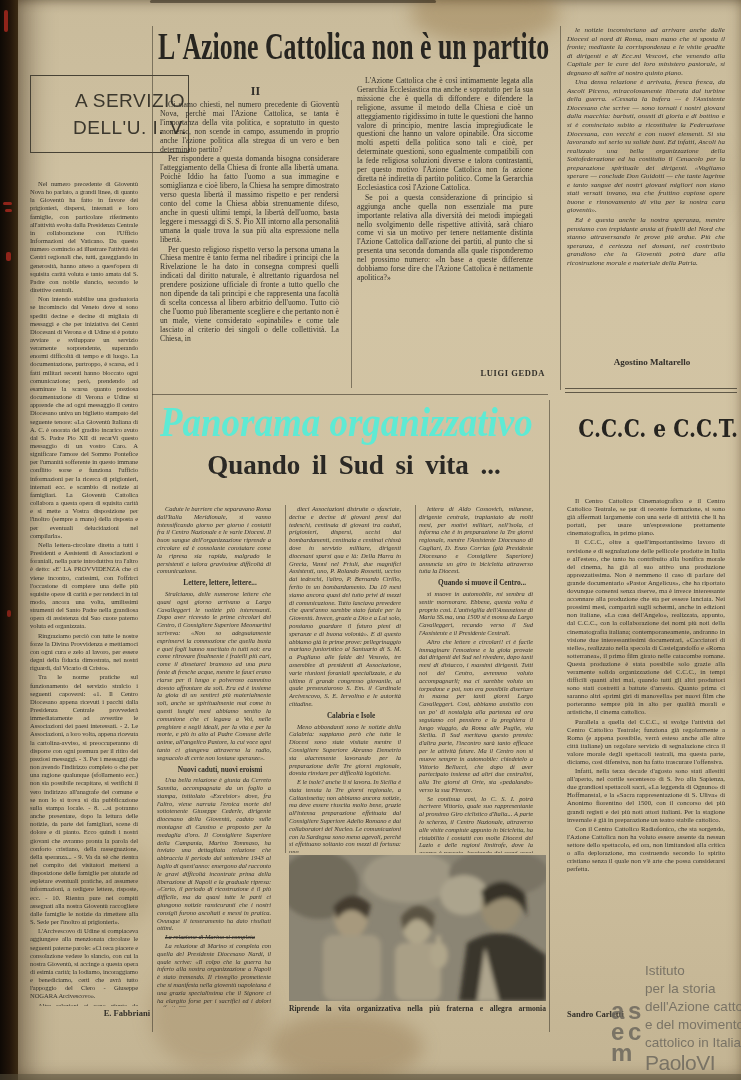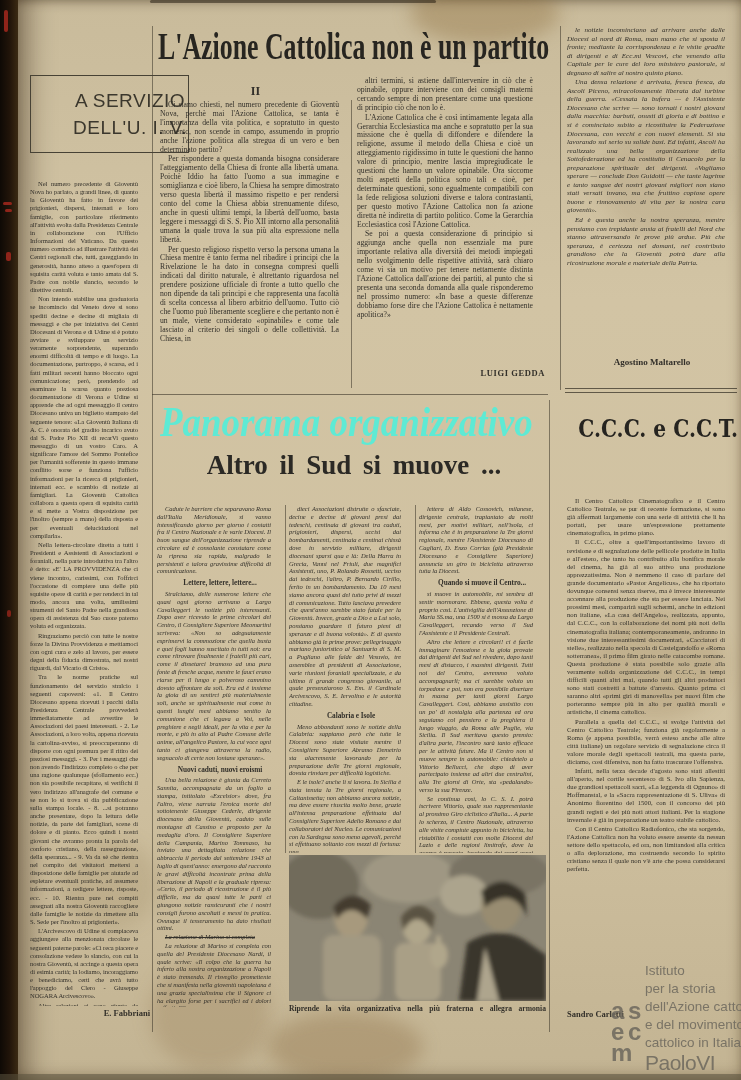--- a/index.html
+++ b/index.html
@@ -122,21 +122,20 @@
 
   <section>
     <h1 class="mainhead" style="margin:0;"><span>L'Azione Cattolica non è un partito</span></h1>
     <div class="part">II</div>
     <div class="coltext t-main1">
         <p>Ci siamo chiesti, nel numero precedente di Gioventù Nova, perchè mai l'Azione Cattolica, se tanta è l'importanza della vita politica, e sopratutto in questo momento, non scende in campo, assumendo in proprio anche l'azione politica alla stregua di un vero e ben determinato partito?</p>
         <p>Per rispondere a questa domanda bisogna considerare l'atteggiamento della Chiesa di fronte alla libertà umana. Poichè Iddio ha fatto l'uomo a sua immagine e somiglianza e cioè libero, la Chiesa ha sempre dimostrato verso questa libertà il massimo rispetto e per rendersi conto del come la Chiesa abbia strenuamente difeso, anche in questi ultimi tempi, la libertà dell'uomo, basta leggere i messaggi di S. S. Pio XII intorno alla personalità umana la quale trova la sua più alta espressione nella libertà.</p>
         <p>Per questo religioso rispetto verso la persona umana la Chiesa mentre è tanto ferma nel ribadire i principi che la Rivelazione le ha dato in consegna compresi quelli indicati dal diritto naturale, è altrettanto riguardosa nel prendere posizione ufficiale di fronte a tutto quello che non dipende da tali principi e che rappresenta una facoltà di scelta concessa al libero arbitrio dell'uomo. Tutto ciò che l'uomo può liberamente scegliere e che pertanto non è un male, viene considerato «opinabile» e come tale lasciato al criterio dei singoli o delle collettività. La Chiesa, in</p>
       </div>
     <div class="coltext t-main2">
-        <p>altri termini, si astiene dall'intervenire in ciò che è opinabile, oppure interviene con dei consigli materni cercando sempre di non presentare come una questione di principio ciò che non lo è.</p>
         <p>L'Azione Cattolica che è così intimamente legata alla Gerarchia Ecclesiastica ma anche e sopratutto per la sua missione che è quella di diffondere e difendere la religione, assume il metodo della Chiesa e cioè un atteggiamento rigidissimo in tutte le questioni che hanno valore di principio, mentre lascia impregiudicate le questioni che hanno un valore opinabile. Ora siccome molti aspetti della politica sono tali e cioè, per determinate questioni, sono egualmente compatibili con la fede religiosa soluzioni diverse e talora contrastanti, per questo motivo l'Azione Cattolica non fa azione diretta nè indiretta di partito politico. Come la Gerarchia Ecclesiastica così l'Azione Cattolica.</p>
         <p>Se poi a questa considerazione di principio si aggiunga anche quella non essenziale ma pure importante relativa alla diversità dei metodi impiegati nello svolgimento delle rispettive attività, sarà chiaro come vi sia un motivo per tenere nettamente distinta l'Azione Cattolica dall'azione dei partiti, al punto che si presenta una seconda domanda alla quale risponderemo nel prossimo numero: «In base a queste differenze dobbiamo forse dire che l'Azione Cattolica è nettamente apolitica?»</p>
       </div>
     <div class="sig sig-gedda">LUIGI GEDDA</div>
   </section>
 
   <section>
     <div class="coltext t-north">
         <p>le notizie incominciano ad arrivare anche dalle Diocesi al nord di Roma, man mano che si sposta il fronte; mediante la corrispondenza e le visite gradite di dirigenti e di Ecc.mi Vescovi, che venendo alla Capitale per le cure del loro ministero pastorale, si degnano di salire al nostro quinto piano.</p>
         <p>Una densa relazione è arrivata, fresca fresca, da Ascoli Piceno, miracolosamente liberata dal turbine della guerra. «Cessata la bufera — è l'Assistente Diocesano che scrive — sono tornati i nostri giovani dalla macchia: barbuti, onusti di gloria e di bottino e si è cominciato subito a ricostituire la Federazione Diocesana, con vecchi e con nuovi elementi. Si sta lavorando sul serio su solide basi. Ed infatti, Ascoli ha realizzato una bella organizzazione della Sottofederazione ed ha costituito il Cenacolo per la preparazione spirituale dei dirigenti. «Vogliamo sperare — conclude Don Guidotti — che tante lagrime e tanto sangue dei nostri giovani migliori non siano stati versati invano, ma che fruttino copiose opere buone e rinnovamento di vita per la nostra cara gioventù».</p>
@@ -152,21 +151,21 @@
         <p>Il C.C.C., oltre a quell'importantissimo lavoro di revisione e di segnalazione delle pellicole prodotte in Italia e all'estero, che tanto ha contribuito alla bonifica morale del cinema, ha già al suo attivo una produzione apprezzatissima. Non è nemmeno il caso di parlare del grande documentario «Pastor Angelicus», che ha riportato dovunque consensi senza riserve, ma è invece interessante accennare alla produzione che sta per essere lanciata. Nei prossimi mesi, comparirà sugli schermi, anche in edizioni non italiane, «La casa dell'Angelo», realizzata, appunto, dal C.C.C., con la collaborazione dei nomi più noti della cinematografia italiana; contemporaneamente, andranno in visione due interessantissimi documentari, «Cacciatori di stelle», realizzato nella specola di Castelgandolfo e «Roma sotterranea», il primo film girato nelle catacombe romane. Questa produzione è stata possibile solo grazie alla veramente solida organizzazione del C.C.C., in tempi difficili quanti altri mai, quando tutti gli altri produttori sono stati costretti a battute d'arresto. Quanto prima ci saranno altri «primi giri di manovella» per nuovi film che porteranno sempre più in alto per qualità morali e artistiche, il cinema cattolico.</p>
         <p>Parallela a quella del C.C.C., si svolge l'attività del Centro Cattolico Teatrale; funziona già regolarmente a Roma (e appena possibile, verrà esteso anche alle altre città italiane) un regolare servizio di segnalazione circa il valore morale degli spettacoli teatrali, ma questa parte, diciamo, così difensiva, non ha fatto trascurare l'offensiva.</p>
         <p>Infatti, nella terza decade d'agosto sono stati allestiti all'aperto, nel cortile secentesco di S. Ivo alla Sapienza, due grandiosi spettacoli sacri, «La leggenda di Ognuno» di Hoffmanstal, e la «Sacra rappresentazione di S. Uliva» di Anonimo fiorentino del 1500, con il concorso dei più grandi registi e dei più noti attori italiani. Per la stagione invernale è già in preparazione un teatro stabile cattolico.</p>
         <p>Con il Centro Cattolico Radiofonico, che sta sorgendo, l'Azione Cattolica non ha voluto essere assente da nessun settore dello spettacolo, ed ora, non limitandosi alla critica o alla deplorazione, ma costruendo secondo lo spirito cristiano senza il quale non v'è arte che possa considerarsi perfetta.</p>
       </div>
     <div class="sig sig-carletti">Sandro Carletti</div>
   </section>
 
   <section>
     <h2 class="panhead" style="margin:0;"><span>Panorama organizzativo</span></h2>
-    <h3 class="pansub" style="margin:0;">Altro il Sud si muove ...</h3>
+    <h3 class="pansub" style="margin:0;">Quando il Sud si vita ...</h3>
     <div class="coltext pan-col" style="left:157px;top:505px;width:126px;height:502px;">
         <p class="blk-p">Cadute le barriere che separavano Roma dall'Italia Meridionale, si vanno intensificando giorno per giorno i contatti fra il Centro Nazionale e le varie Diocesi. Il buon sangue dell'organizzazione riprende a circolare ed è consolante constatare come la ripresa sia rapida, malgrado le persistenti e talora gravissime difficoltà di comunicazione.</p>
         <p class="blk-h">Lettere, lettere, lettere...</p>
         <p class="blk-p">Stralciamo, delle numerose lettere che quasi ogni giorno arrivano a Largo Cavalleggeri le notizie più interessanti. Dopo aver ricevuto le prime circolari del Centro, il Consigliere Superiore Meomartini scriveva: «Non so adeguatamente esprimervi la commozione che quella busta e quei fogli hanno suscitato in tutti noi: era come ritrovare finalmente i fratelli più cari, come il dissetarci bramoso ad una pura fonte di fresche acque, mentre le fauci erano riarse per il lungo e polveroso cammino dovuto affrontare da soli. Era ed è insieme la gioia di un sentirci più materialmente soli, anche se spiritualmente mai come in questi lunghi mesi abbiamo sentito la comunione che ci legava a Voi, nelle preghiere e negli ideali, per la vita e per la morte, e più in alto al Padre Comune delle anime, all'angelico Pastore, la cui voce ogni tanto ci giungeva attraverso la radio, segnacolo di certe non lontane speranze».</p>
         <p class="blk-h">Nuovi caduti, nuovi eroismi</p>
         <p class="blk-p">Una bella relazione è giunta da Cerreto Sannita, accompagnata da un foglio a stampa, intitolato «Excelsior» dove, fra l'altro, viene narrata l'eroica morte del sottotenente Giuseppe Cederle, dirigente diocesano della Gioventù, caduto sulle montagne di Cassino e proposto per la medaglia d'oro. Il Consigliere Superiore della Campania, Marino Tommaso, ha inviato una dettagliata relazione che abbraccia il periodo dal settembre 1943 al luglio di quest'anno: emergono dal racconto le gravi difficoltà incontrate prima della liberazione di Napoli e la graduale ripresa: «Certo, il periodo di ricostruzione è il più difficile, ma da quasi tutte le parti ci giungono notizie rassicuranti che i nostri consigli furono ascoltati e messi in pratica. Ovunque il tesseramento ha dato risultati ottimi.</p>
         <p class="blk-strike">La relazione di Marino si completa</p>
         <p class="blk-p">La relazione di Marino si completa con quella del Presidente Diocesano Nardi, il quale scrive: «Il colpo che la guerra ha inferto alla nostra organizzazione a Napoli è stato tremendo. Il risveglio promettente che si manifesta nella gioventù napoletana è una grazia specialissima che il Signore ci ha elargito forse per i sacrifici ed i dolori sofferti. Oltre</p>
       </div>
     <div class="coltext pan-col" style="left:289px;top:505px;width:124px;height:348px;">

